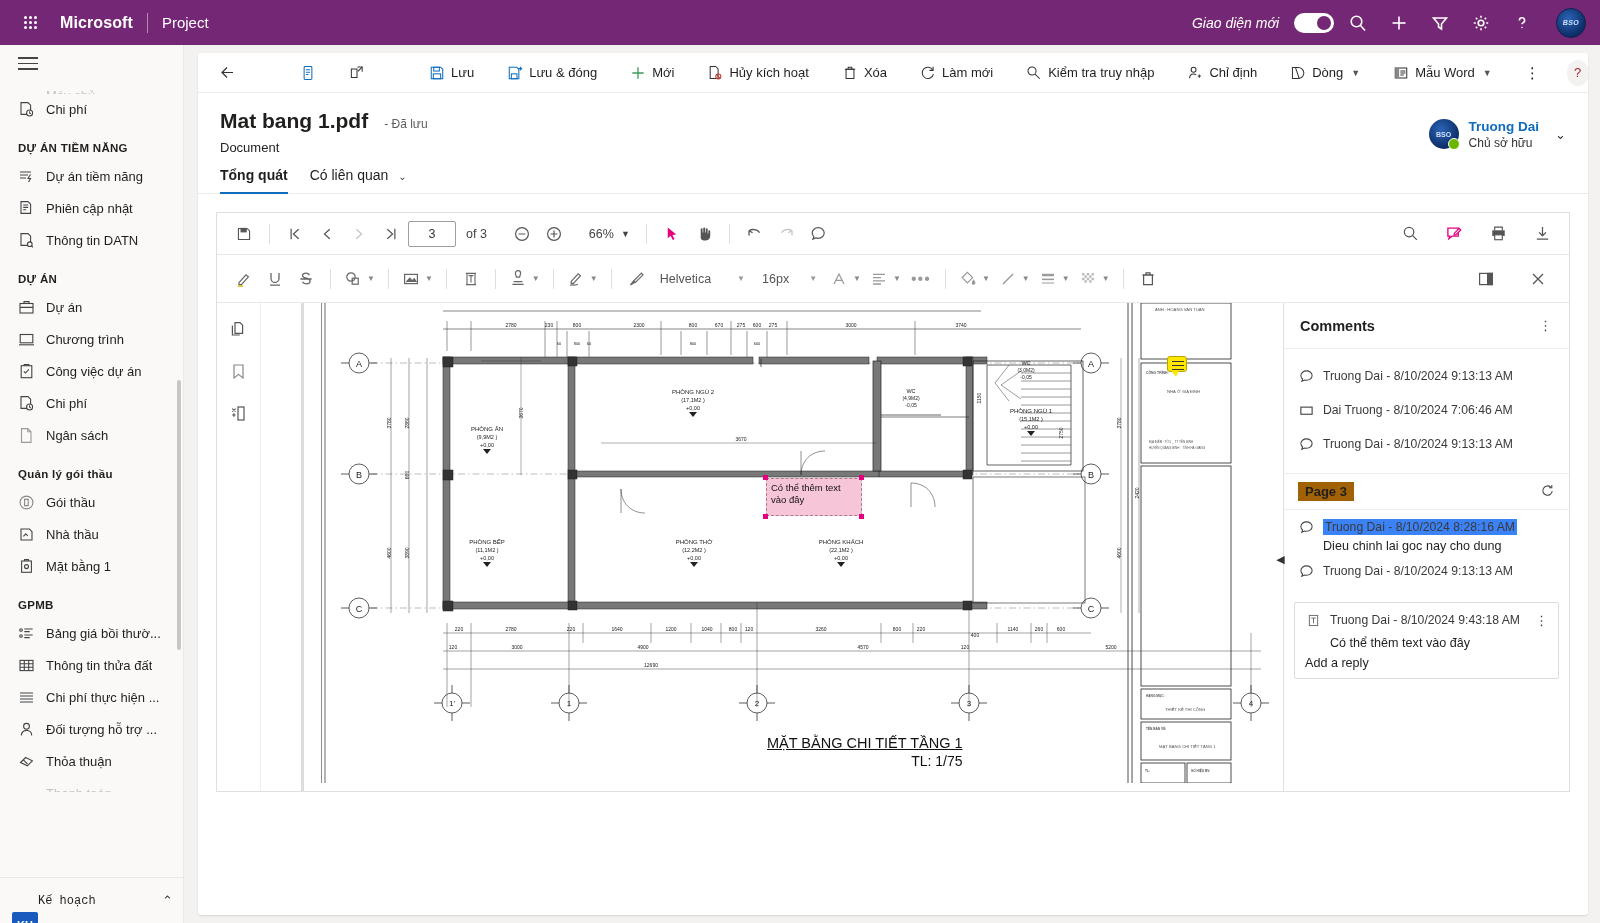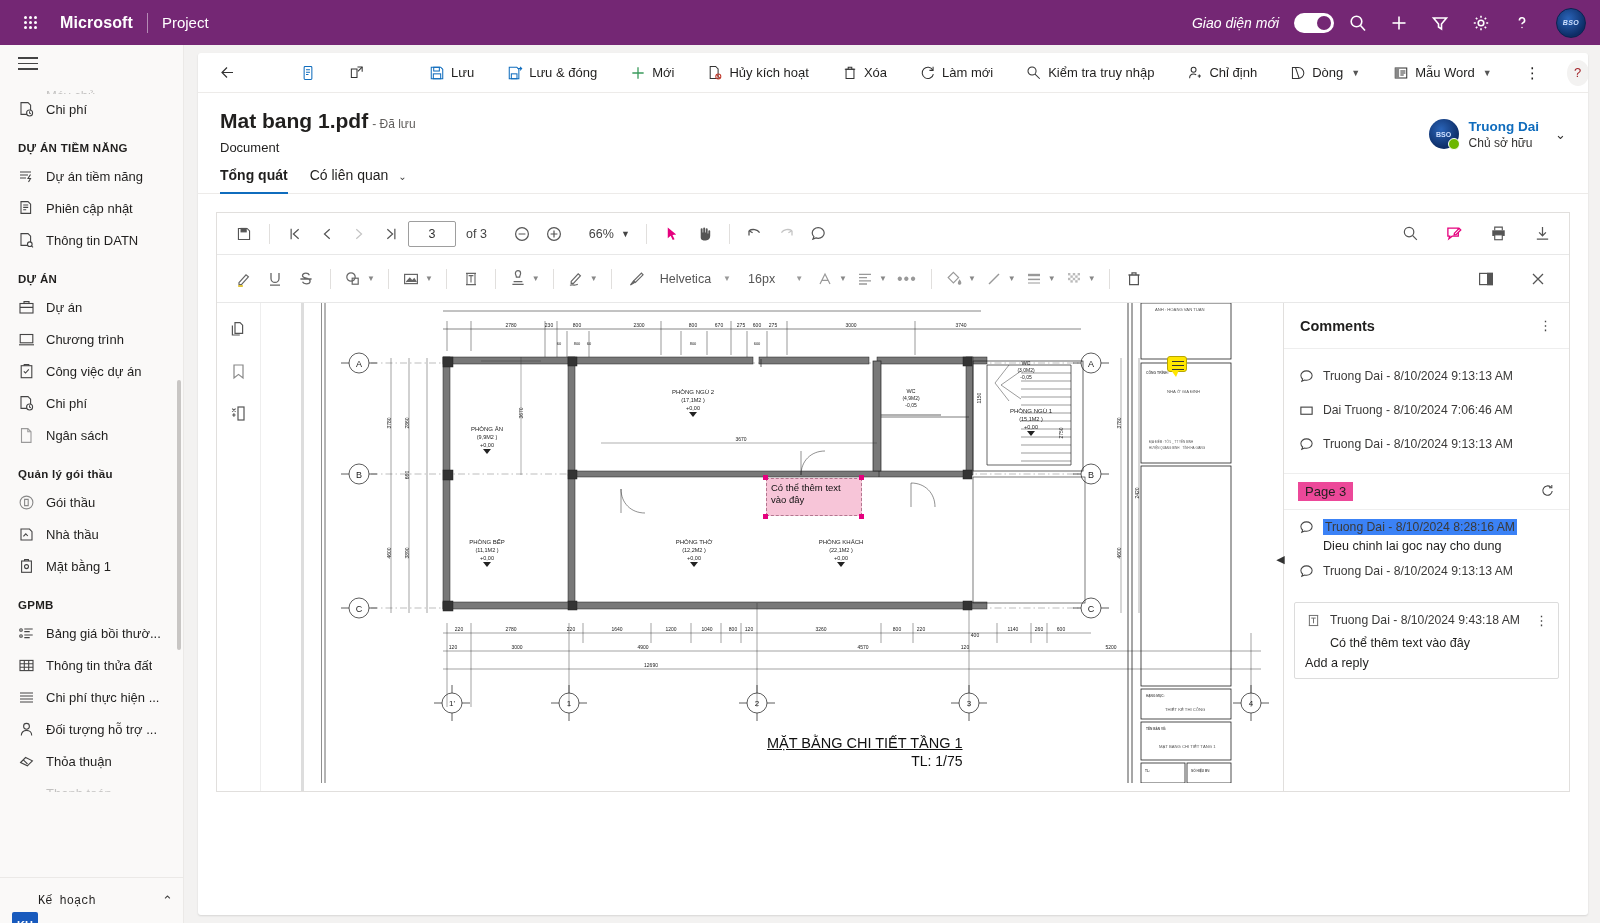--- a/index.html
+++ b/index.html
@@ -100,21 +100,21 @@
     display:flex;align-items:center;justify-content:center;font-size:13px;cursor:pointer;
   }
   .sharebtn {
     background:#0f6cbd; color:#fff; border-radius:3px; height:28px; padding:0 11px;
     display:flex;align-items:center;gap:6px;font-size:13px;cursor:pointer; font-weight:400;
   }
 
   
   .dochead { padding:16px 22px 0 22px; display:flex; }
   .doctitle { font-size:21px; font-weight:600; color:#201f1e; }
-  .docsaved { font-size:12px; color:#605e5c; font-weight:400; margin-left:4px;text-align:center; }
+  .docsaved { font-size:12px; color:#605e5c; font-weight:400; margin-left:16px;text-align:center; }
   .docsub { font-size:13px; color:#201f1e; margin-top:7px; }
   .owner { margin-left:auto; display:flex; align-items:center; gap:10px; padding-top:4px; }
   .owner-av {
     width:30px;height:30px;border-radius:50%;position:relative;
     background:radial-gradient(circle at 40% 35%, #2a64b8, #0d2d66 70%);
     display:flex;align-items:center;justify-content:center;
     font-size:7px;color:#cfe0ff;font-weight:700;
   }
   .owner-av::after{content:"";position:absolute;right:-1px;bottom:-1px;width:10px;height:10px;border-radius:50%;background:#6bb700;border:1.5px solid #fff;}
   .owner-name{font-size:13.5px;color:#0f6cbd;font-weight:600;}
@@ -139,42 +139,42 @@
     font-size:12.5px;line-height:24px;color:#333;background:#fff;
   }
   .ofpages{font-size:12.5px;color:#444;margin-left:8px;}
   .zoomval{font-size:12.5px;color:#444;margin-left:18px;display:flex;align-items:center;gap:7px;cursor:pointer;}
   .zoomval .ar{font-size:9px;}
 
   
   .atoolbar { height:48px; display:flex; align-items:center; border-bottom:1px solid #e8e8e8; padding:0 12px; gap:1px;}
   .abtn { height:30px;min-width:30px;display:flex;align-items:center;justify-content:center;cursor:pointer;border-radius:2px;padding:0 4px;}
   .abtn .cv{font-size:8px;color:#888;margin-left:5px;}
-  .fontsel { font-size:12.5px;color:#555;display:flex;align-items:center;gap:12px;padding:0 8px;cursor:pointer;}
+  .fontsel { font-size:12.5px;color:#555;display:flex;align-items:center;gap:26px;padding:0 8px;cursor:pointer;}
   .fontsel .cv{font-size:8px;color:#999;}
   .sizesel { font-size:12.5px;color:#555;display:flex;align-items:center;gap:20px;padding:0 8px;cursor:pointer;}
   .sizesel .cv{font-size:8px;color:#999;}
 
   
   .vcontent { flex:1; display:flex; overflow:hidden; background:#fff; }
   .vrail { width:44px;border-right:1px solid #eee;padding-top:14px;display:flex;flex-direction:column;align-items:center;gap:18px;}
   .vrail .r { width:24px;height:24px;display:flex;align-items:center;justify-content:center;cursor:pointer;}
   .vpage { flex:1; position:relative; overflow:hidden; background:#fff; }
   .vscroll-l { position:absolute; left:40px; top:0; bottom:0; width:3px; background:#ddd; }
   .comments-panel { width:286px; border-left:1px solid #e1dfdd; display:flex; flex-direction:column; background:#fff; position:relative;}
   .cm-head { height:46px; display:flex; align-items:center; padding:0 16px; border-bottom:1px solid #eee; }
   .cm-title { font-size:14.5px; font-weight:600; }
   .cm-kebab { margin-left:auto; cursor:pointer; color:#444; letter-spacing:1px; }
   .cm-list { flex:1; overflow:hidden; padding-top:10px; }
   .cm-row { display:flex; align-items:center; gap:9px; padding:9px 14px; cursor:pointer; }
   .cm-meta { font-size:12.2px; color:#3b3a39; white-space:nowrap; }
   .cm-meta.hl { background:#3b82f6; padding:1px 2px; }
   .cm-ico { width:16px;height:16px;flex:none;display:flex;align-items:center;justify-content:center; }
   .pagegrp { border-top:1px solid #eee; border-bottom:1px solid #eee; padding:8px 14px; display:flex; align-items:center; margin-top:12px;}
-  .pagelabel{font-size:13px;background:#ec4899;padding:2px 7px;}
+  .pagelabel{font-size:13px;background:#a16207;padding:2px 7px;font-weight:bold;}
   .pagegrp .rot{margin-left:auto;cursor:pointer;color:#444;}
   .cm-body { font-size:12.6px; color:#201f1e; padding:2px 14px 6px 39px; }
   .cm-card { margin:14px 10px 0 10px; border:1px solid #dcdcdc; border-radius:2px; padding:9px 10px 8px 10px;}
   .cm-card-head{display:flex;align-items:center;gap:9px;}
   .cm-card-body{font-size:12.6px;padding:8px 0 6px 25px;}
   .cm-reply{font-size:12.6px;color:#201f1e;}
   .panel-handle{
     position:absolute;left:-8px;top:248px;width:9px;height:16px;
     display:flex;align-items:center;justify-content:center;color:#333;font-size:11px;cursor:pointer;background:transparent;
   }

